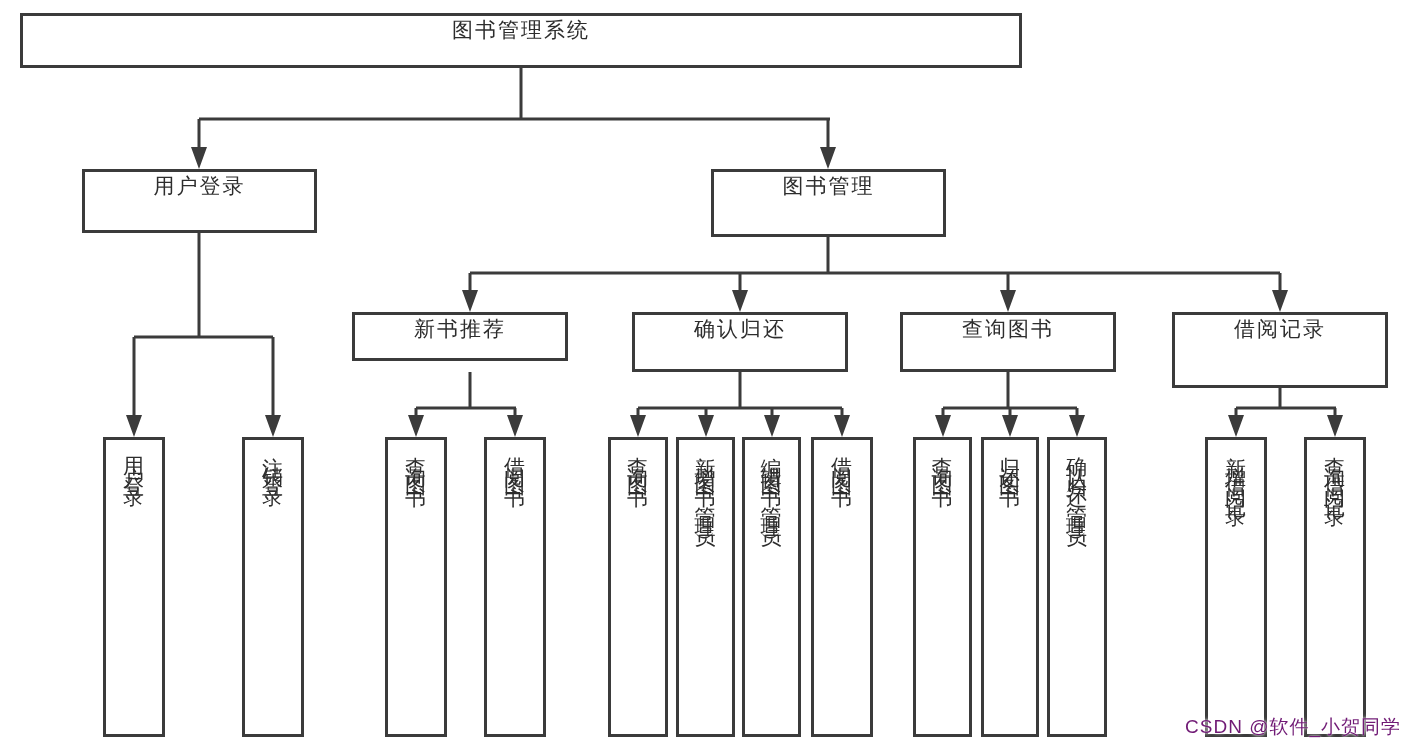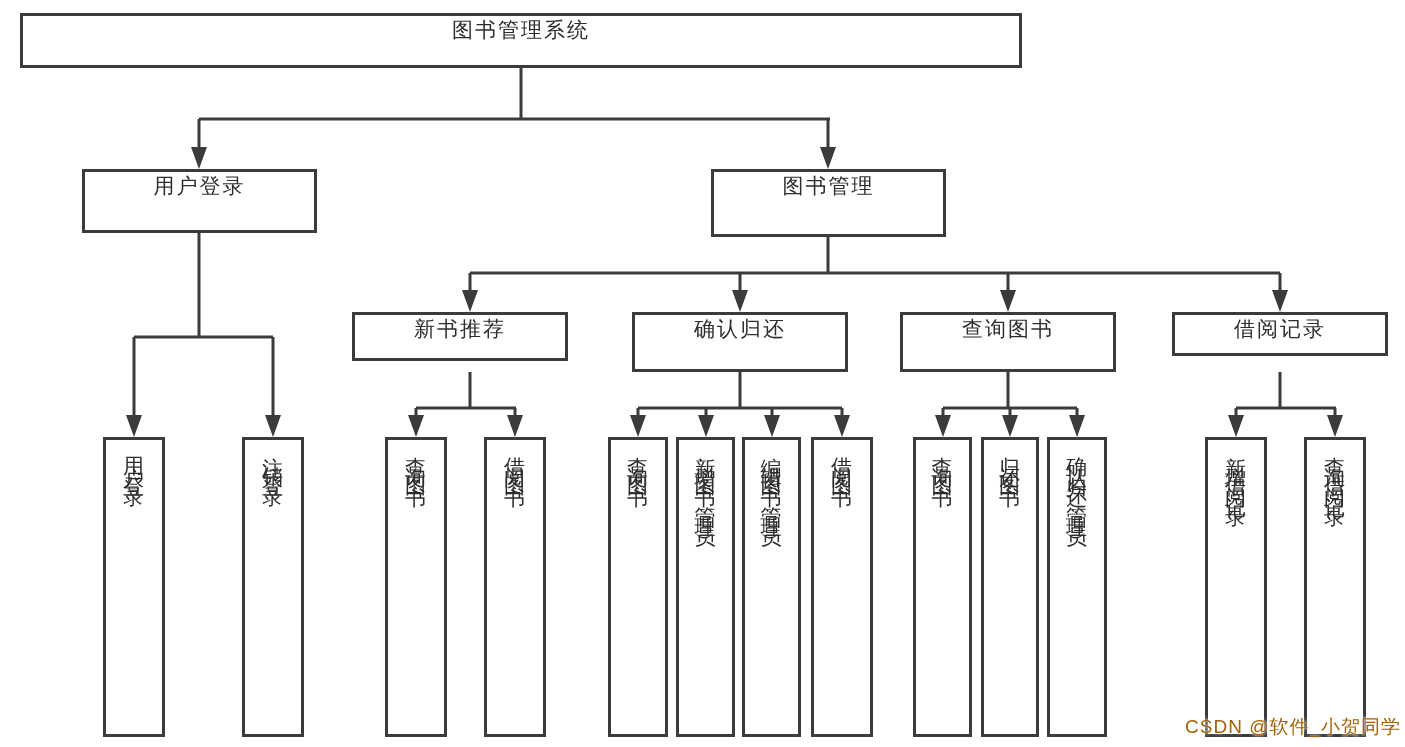--- a/index.html
+++ b/index.html
@@ -34,21 +34,21 @@
     letter-spacing:10px;
     white-space:nowrap;
   }
   svg.connectors {
     position:absolute; left:0; top:0; z-index:1;
   }
   .watermark {
     position:absolute;
     top:714px; right:4px;
     font-size:19px;
-    color:#a16207;
+    color:#701a75;
     letter-spacing:1px;
     z-index:6;
     text-shadow:0 0 2px #ffffff, 0 0 4px #ffffff;
     white-space:nowrap;
   }
 </style>
 </head>
 <body>
 
 <div class="canvas">
@@ -106,21 +106,21 @@
 
   <div class="box h" style="left:352px;top:312px;width:216px;height:49px">
     <span>新书推荐</span>
   </div>
   <div class="box h" style="left:632px;top:312px;width:216px;height:60px">
     <span>确认归还</span>
   </div>
   <div class="box h" style="left:900px;top:312px;width:216px;height:60px">
     <span>查询图书</span>
   </div>
-  <div class="box h" style="left:1172px;top:312px;width:216px;height:44px">
+  <div class="box h" style="left:1172px;top:312px;width:216px;height:76px">
     <span>借阅记录</span>
   </div>
 
   <div class="box v" style="left:103px;top:437px;width:62px;height:300px">
     <span>用户登录</span>
   </div>
   <div class="box v" style="left:242px;top:437px;width:62px;height:300px">
     <span>注销登录</span>
   </div>
 

